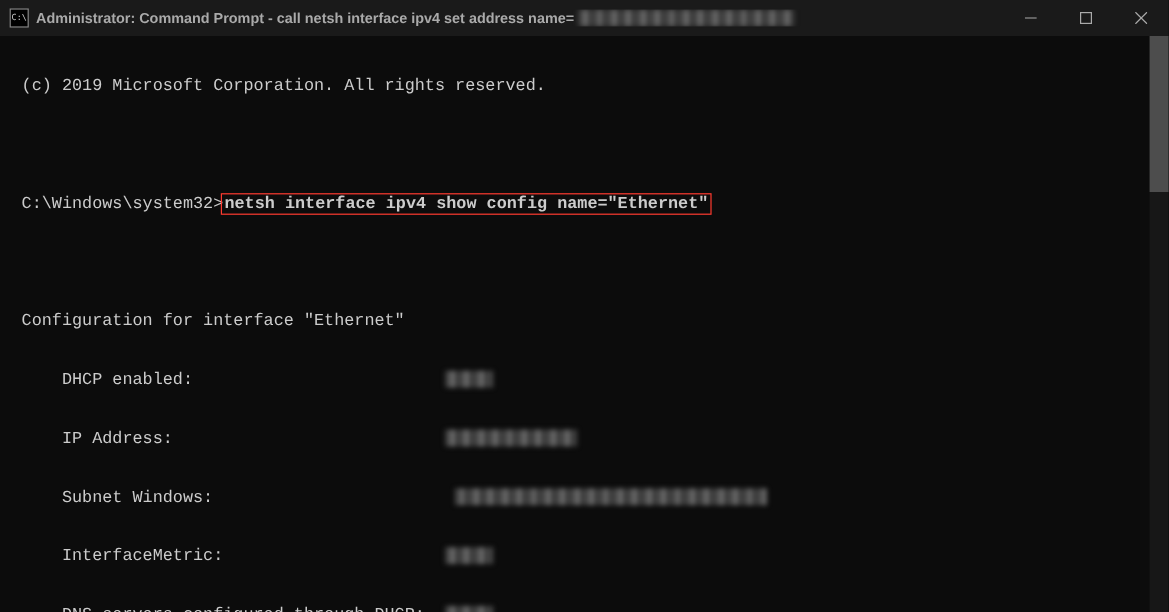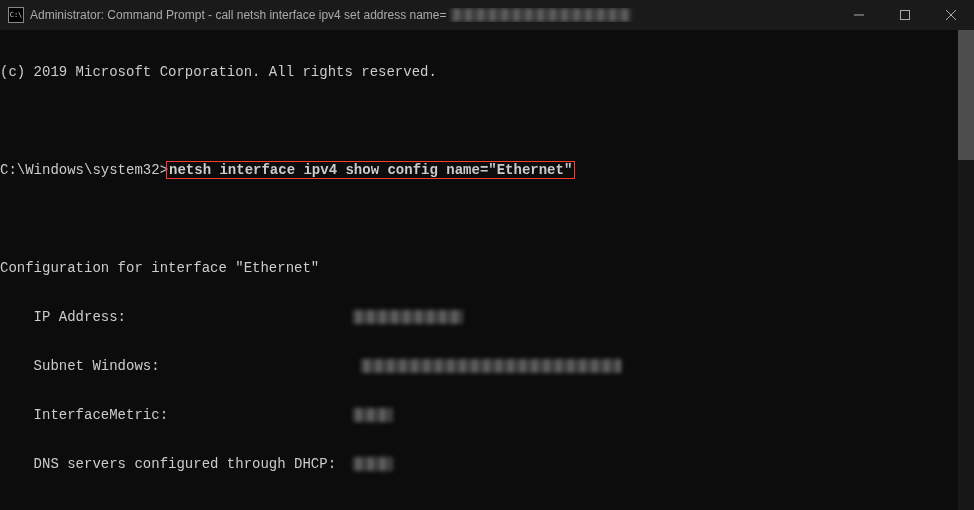--- a/index.html
+++ b/index.html
@@ -28,36 +28,36 @@
       margin-right: 6px;
       display: inline-flex;
       align-items: center;
       justify-content: center;
       border: 1px solid #888;
       font-size: 7px;
       background: #000;
       color: #ccc;
       font-family: Consolas, monospace;
     }
-    .titlebar-text { flex: 1; white-space: nowrap; overflow: hidden; display: flex; align-items: flex-start; }
+    .titlebar-text { flex: 1; white-space: nowrap; overflow: hidden; display: flex; align-items: flex-start; font-weight: bold; }
     .titlebar-controls { display: flex; }
     .tb-btn {
       width: 46px;
       height: 30px;
       display: flex;
       align-items: center;
       justify-content: center;
       color: #aaa;
       font-family: 'Segoe UI', sans-serif;
     }
     .tb-btn svg { stroke: #aaa; fill: none; }
     .terminal {
       position: relative;
       height: calc(100% - 30px);
-      padding: 2px 0;
+      padding: 2px 18px;
       white-space: pre;
       overflow: hidden;
     }
     .scrollbar {
       position: absolute;
       right: 0;
       top: 0;
       width: 16px;
       height: 100%;
       background: #171717;
@@ -119,20 +119,21 @@
     </div>
   </div>
 </div>
 
 <div class="terminal">
   <div class="line">(c) 2019 Microsoft Corporation. All rights reserved.</div>
   <div class="line"></div>
   <div class="line"><span class="prompt">C:\Windows\system32&gt;</span><span class="cmd highlight">netsh interface ipv4 show config name="Ethernet"</span></div>
   <div class="line"></div>
   <div class="line">Configuration for interface "Ethernet"</div>
+  <div class="line"><span>    DHCP enabled:                         </span><span class="redact r-s"></span></div>
   <div class="line"><span>    IP Address:                           </span><span class="redact r-m"></span></div>
   <div class="line"><span>    Subnet Windows:                        </span><span class="redact r-l"></span></div>
   <div class="line"><span>    InterfaceMetric:                      </span><span class="redact r-s"></span></div>
   <div class="line"><span>    DNS servers configured through DHCP:  </span><span class="redact r-s"></span></div>
   
   
   
   
   
   

